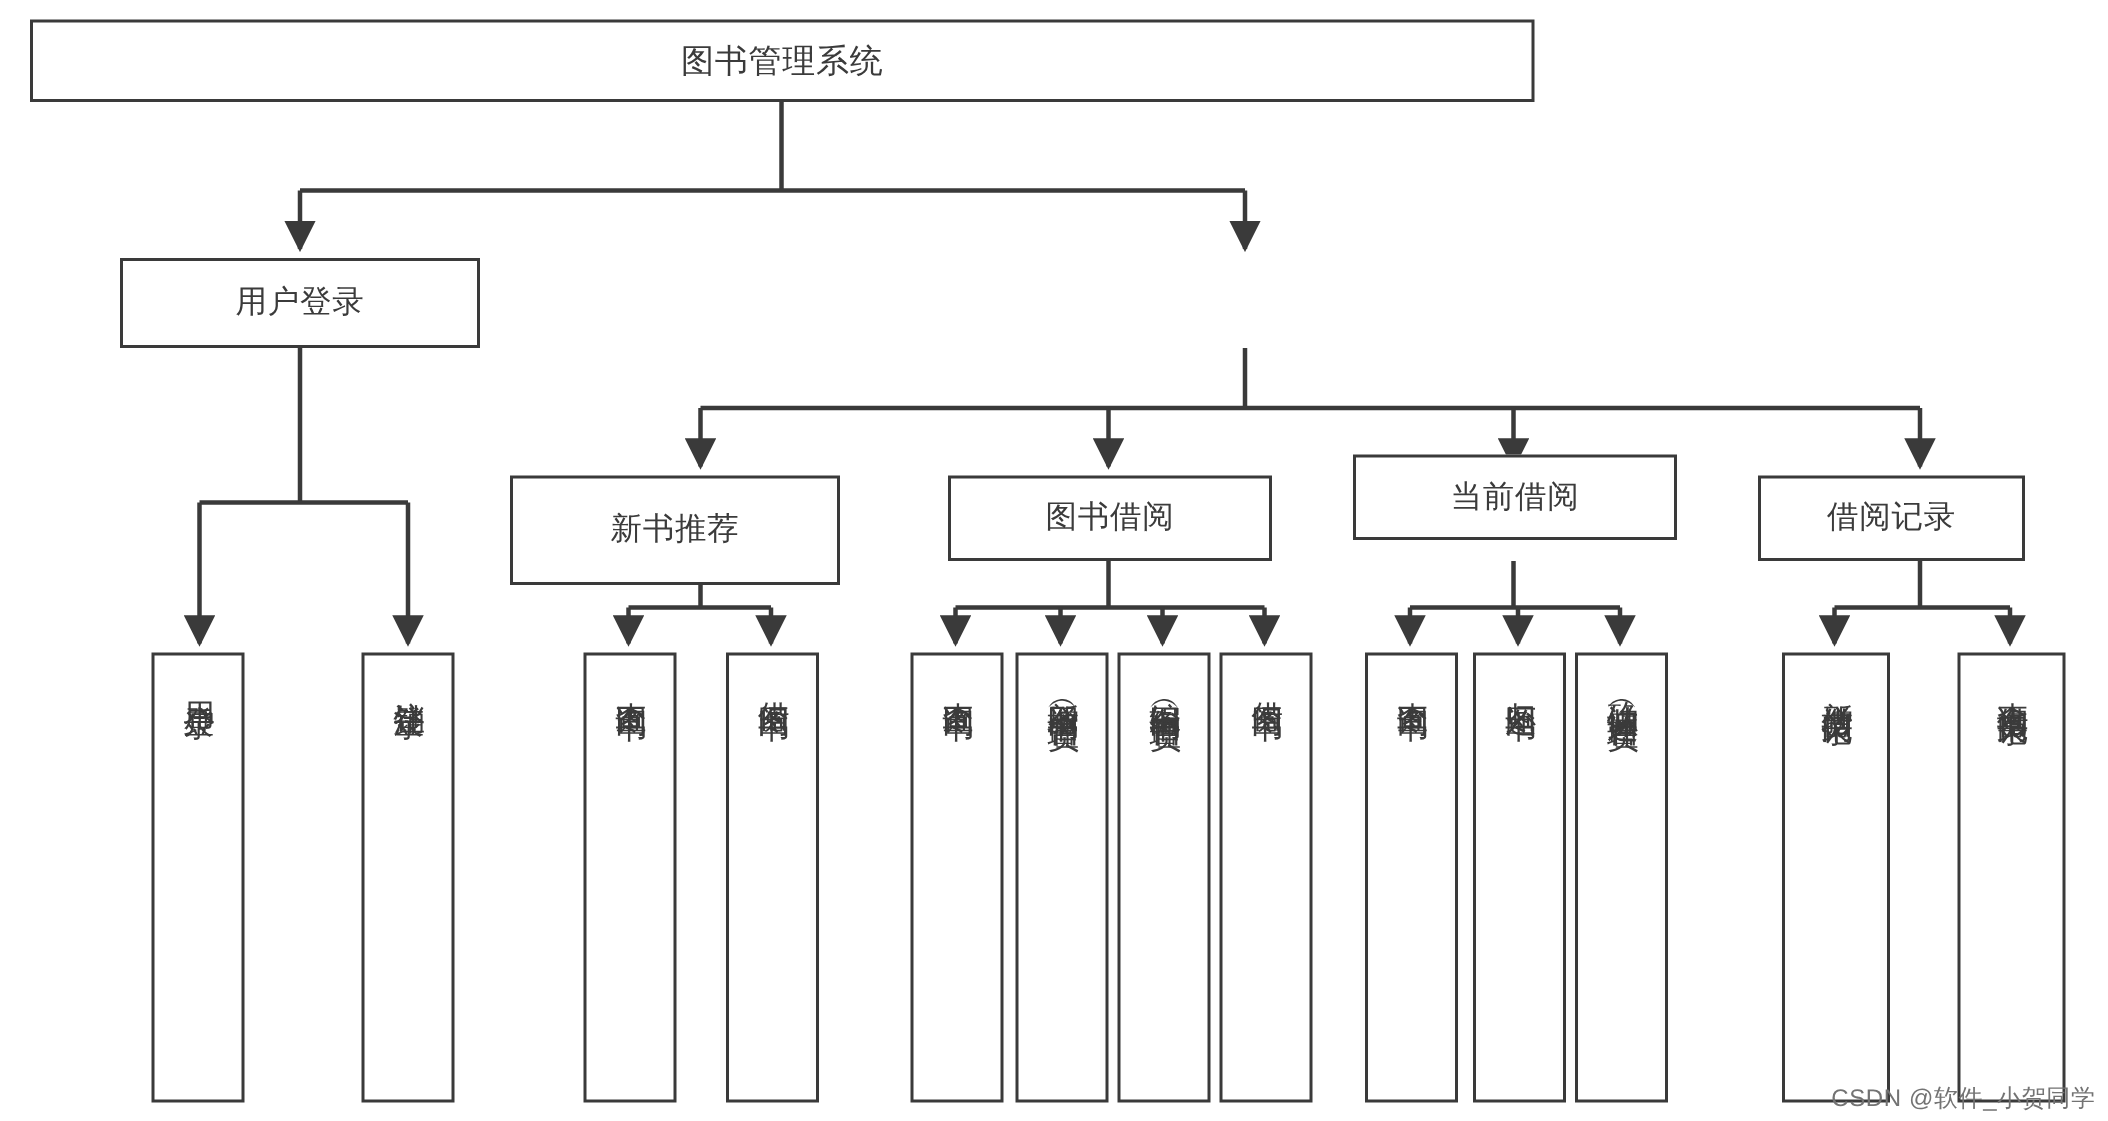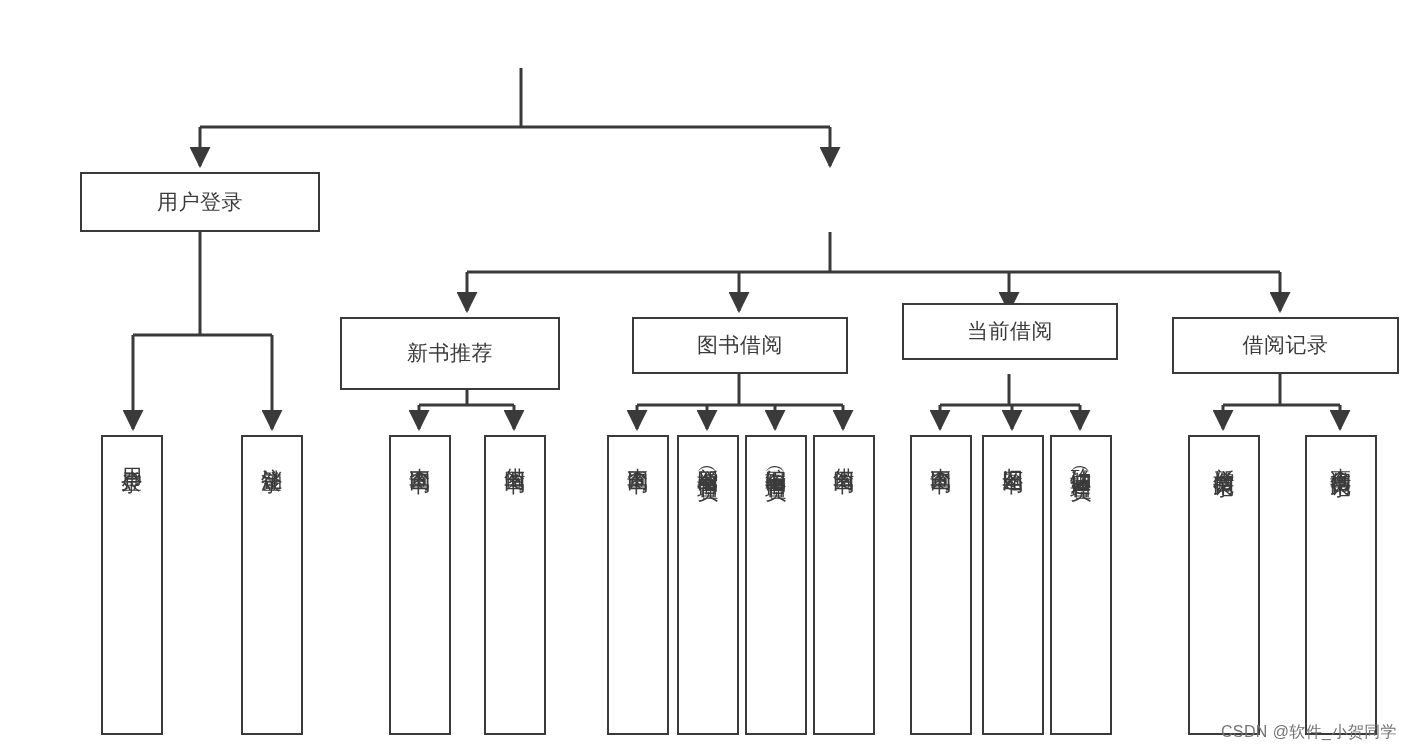--- a/index.html
+++ b/index.html
@@ -122,35 +122,38 @@
       <path d="M 1012 405 L 1012 429" marker-end="url(#arrow)"></path>
       <path d="M 1080 405 L 1080 429" marker-end="url(#arrow)"></path>
 
       <path d="M 1280 374 L 1280 405"></path>
       <path d="M 1223 405 L 1340 405"></path>
       <path d="M 1223 405 L 1223 429" marker-end="url(#arrow)"></path>
       <path d="M 1340 405 L 1340 429" marker-end="url(#arrow)"></path>
     </g>
   </svg>
 
+  <div class="node root" style="left:20px; top:13px; width:1003px; height:55px;">
+    <span class="label">图书管理系统</span>
+  </div>
 
   <div class="node level2" style="left:80px; top:172px; width:240px; height:60px;">
     <span class="label">用户登录</span>
   </div>
 
   <div class="node level2" style="left:340px; top:317px; width:220px; height:73px;">
     <span class="label">新书推荐</span>
   </div>
   <div class="node level2" style="left:632px; top:317px; width:216px; height:57px;justify-content:center;">
     <span class="label">图书借阅</span>
   </div>
   <div class="node level2" style="left:902px; top:303px; width:216px; height:57px;font-family:Liberation Serif, serif;">
     <span class="label">当前借阅</span>
   </div>
-  <div class="node level2" style="left:1172px; top:317px; width:227px; height:57px;">
+  <div class="node level2" style="left:1172px; top:317px; width:178px; height:57px;">
     <span class="label">借阅记录</span>
   </div>
 
   <div class="node vertical" style="left:101px; top:435px; width:62px; height:300px;">
     <span class="label">用户登录</span>
   </div>
   <div class="node vertical" style="left:241px; top:435px; width:62px; height:300px;">
     <span class="label">注销登录</span>
   </div>
   <div class="node vertical" style="left:389px; top:435px; width:62px; height:300px;">

